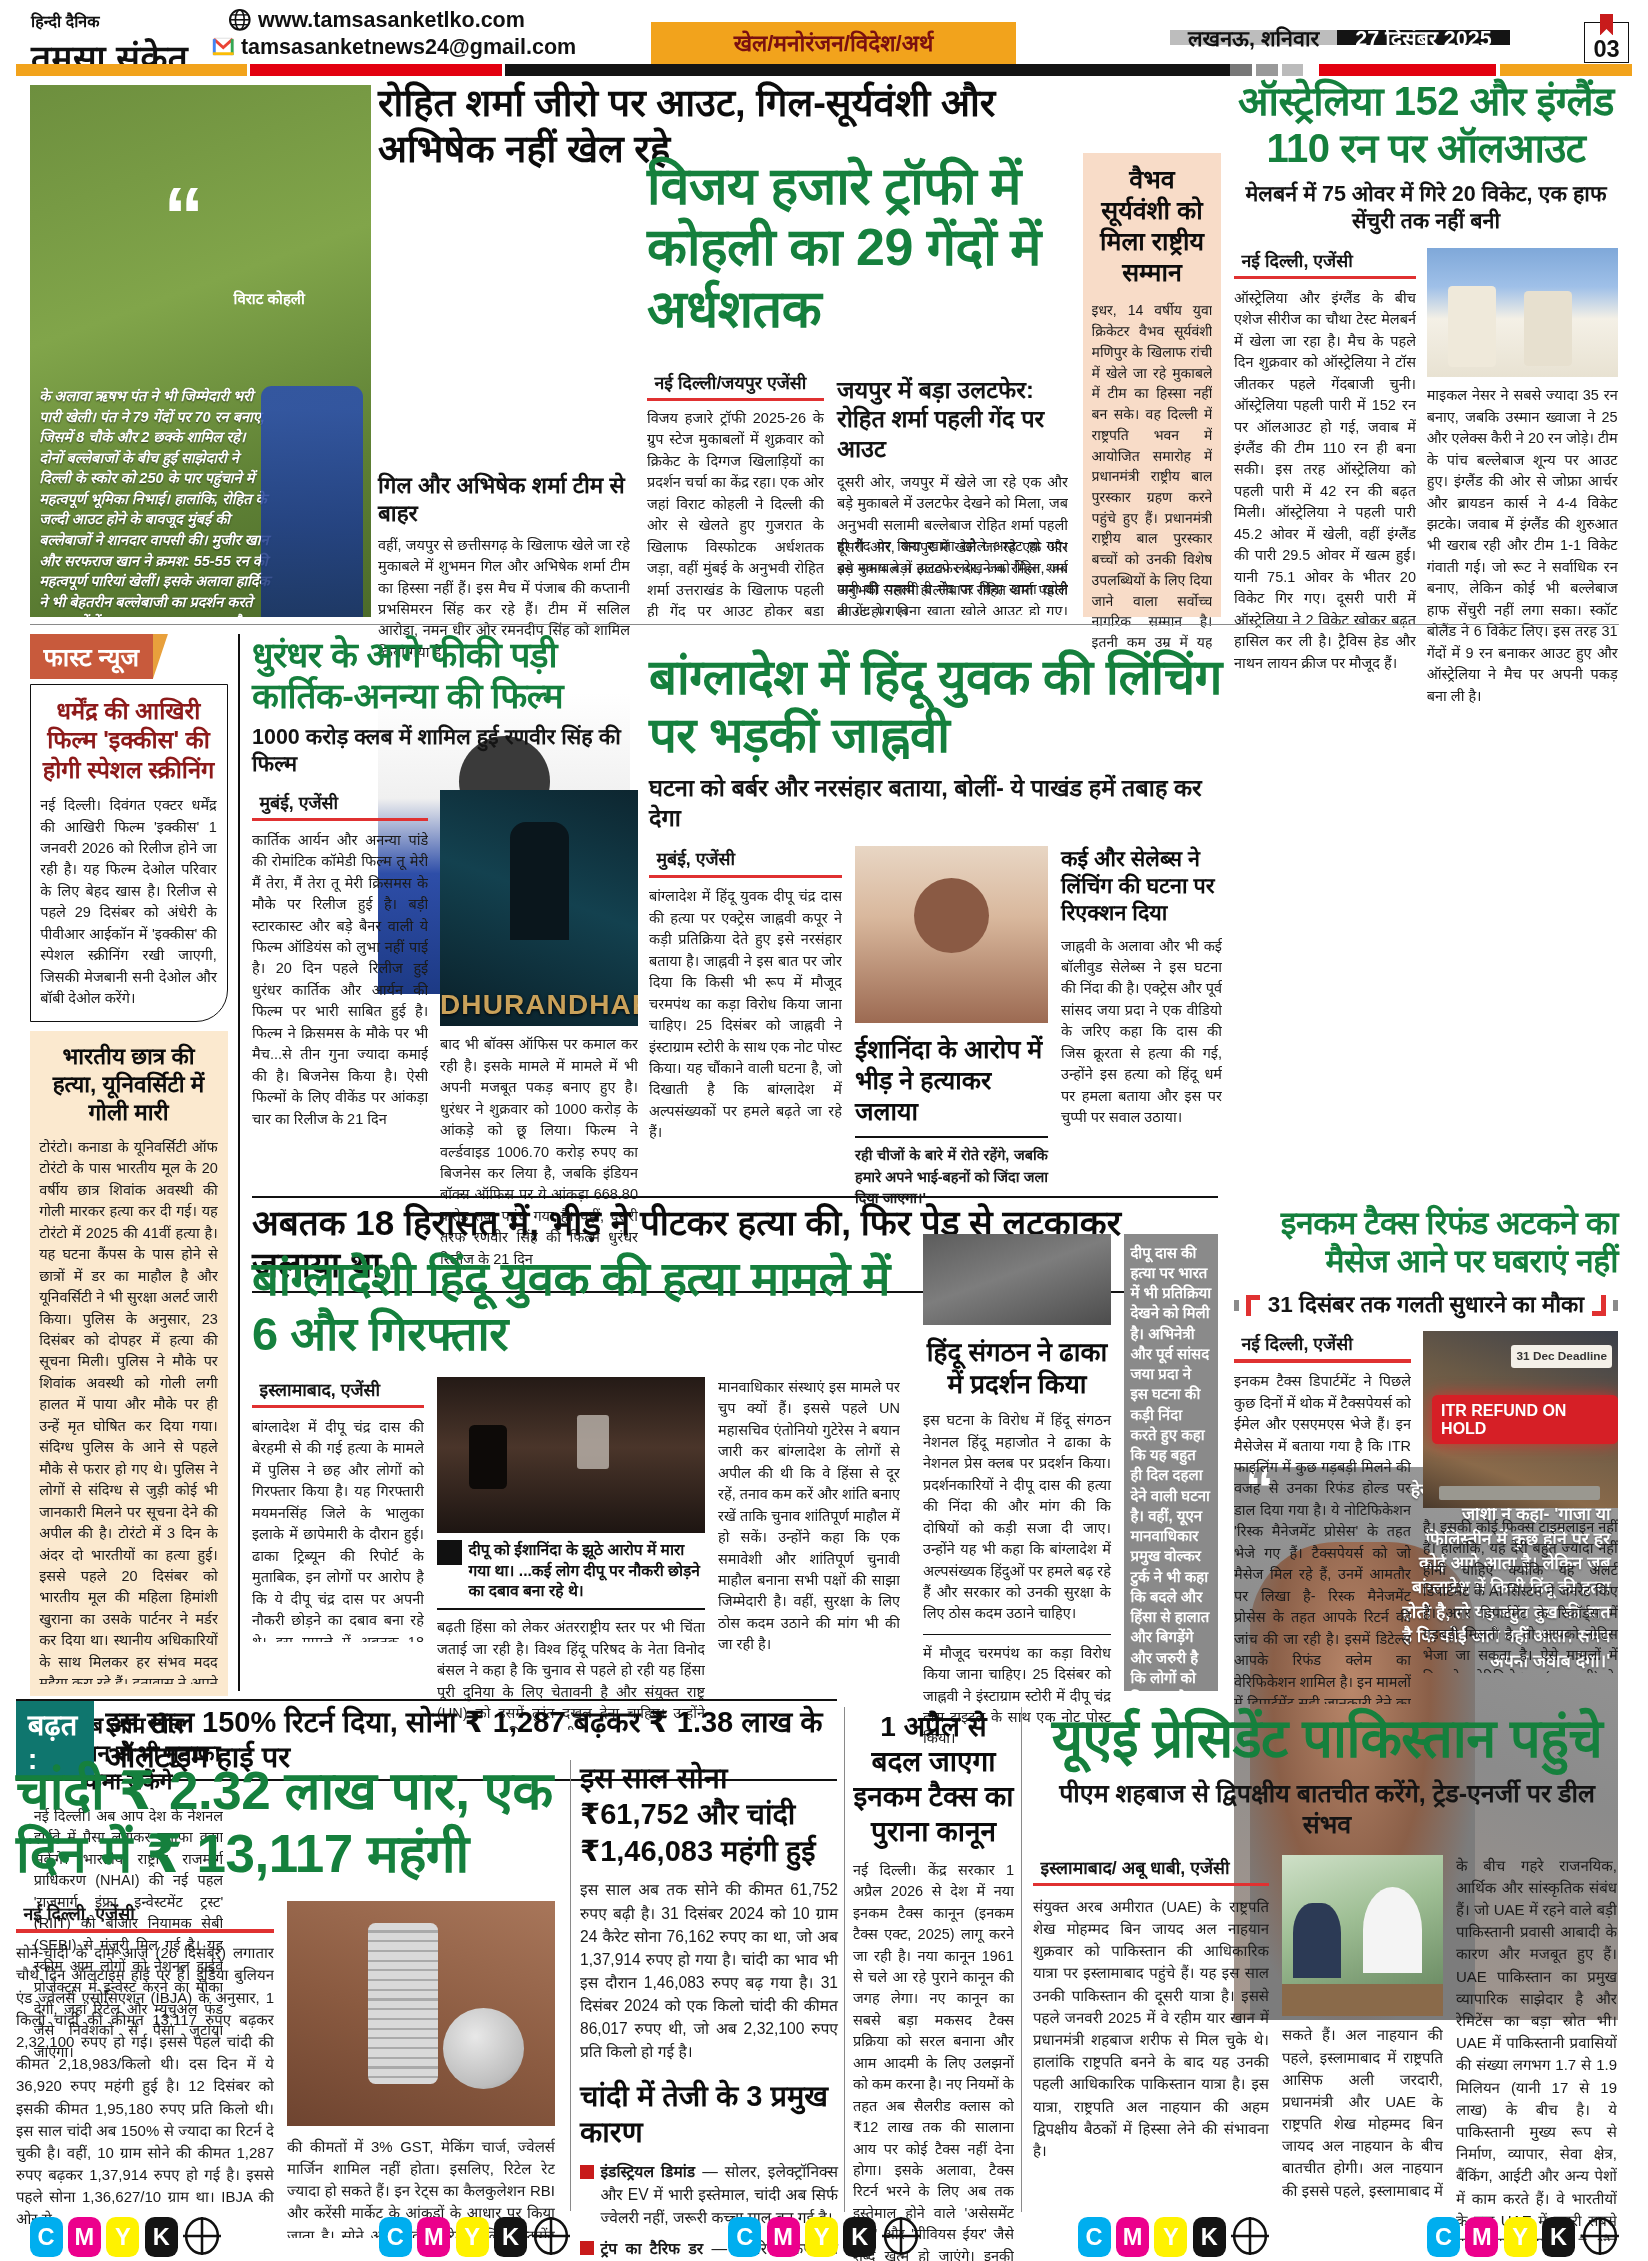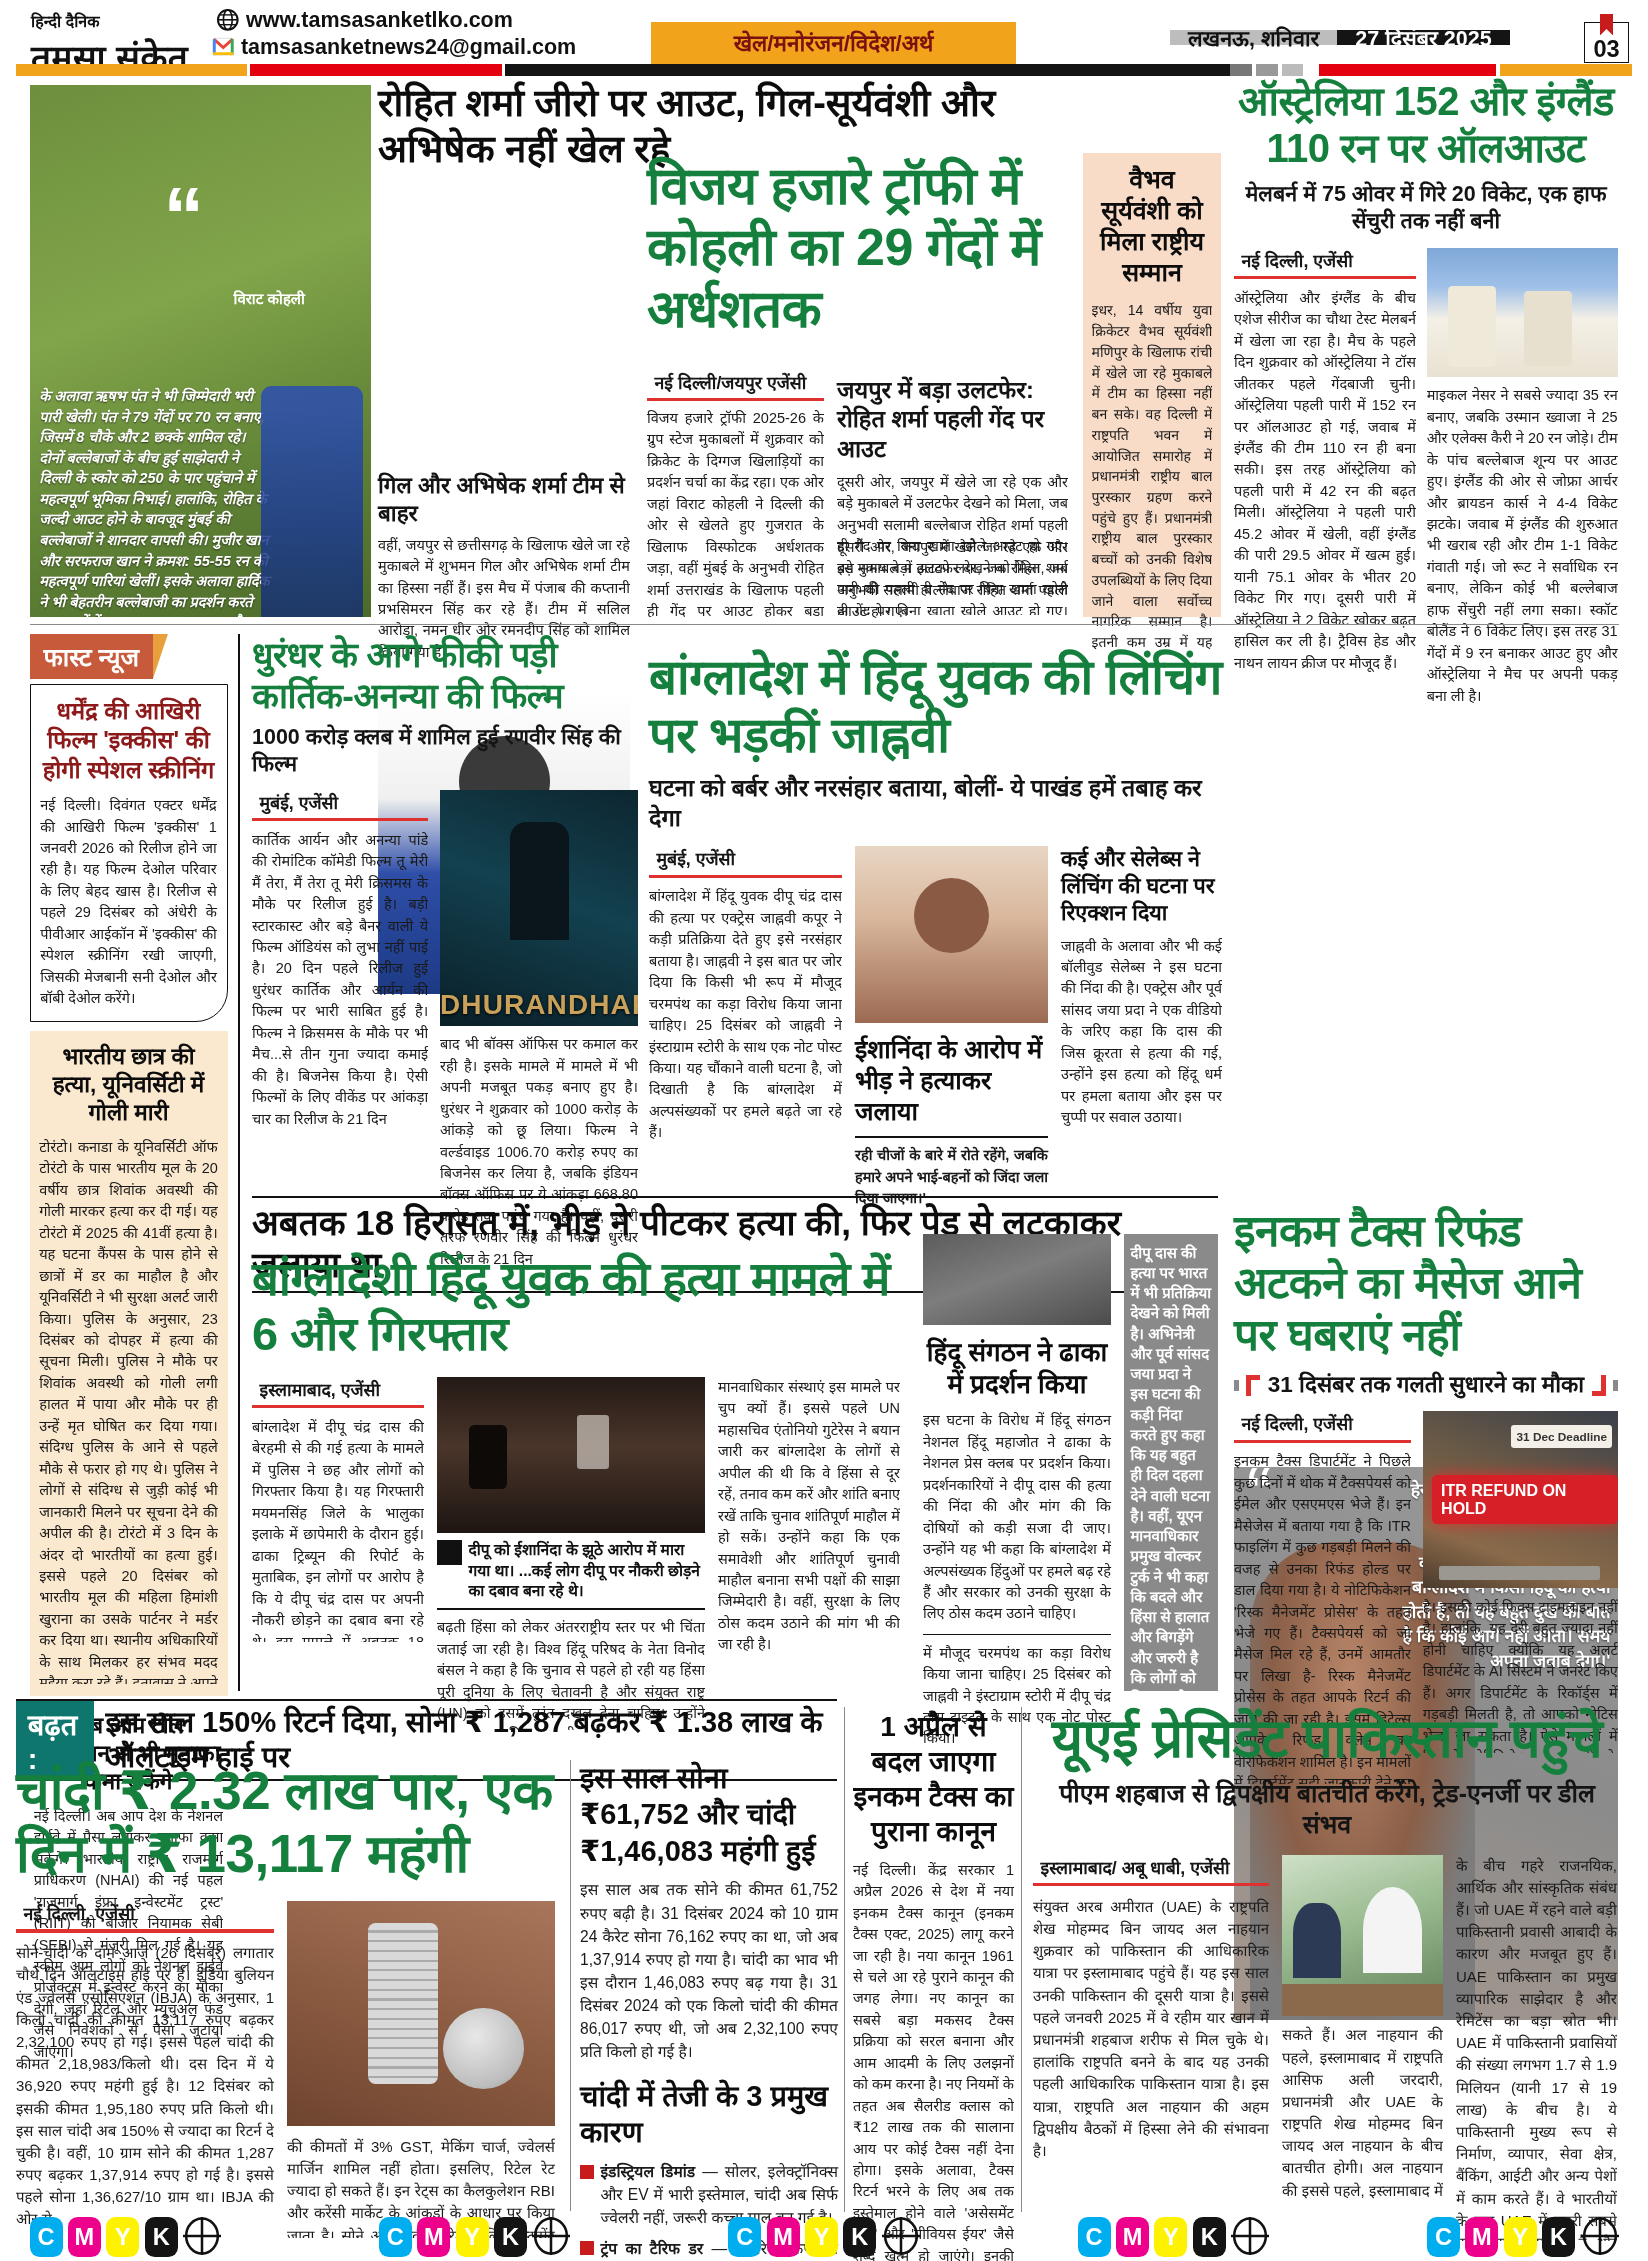--- a/index.html
+++ b/index.html
@@ -29,21 +29,21 @@
 </head>
 <body>
 
 <div id="page">
 
   <div class="abs" style="left:0;top:0;width:1648px;height:63px;">
     <div class="abs" style="left:31px;top:9.7px;">
       <div style="font-weight:800;font-size:16px;">हिन्दी दैनिक</div>
       <div style="font-weight:800;font-size:35px;letter-spacing:0.5px;margin-top:1.1px;">तमसा संकेत</div>
     </div>
-    <div class="abs" style="left:216px;top:7.5px;display:flex;align-items:center;gap:6.4px;">
+    <div class="abs" style="left:228px;top:7.5px;display:flex;align-items:center;gap:6.4px;">
       <span style="display:inline-block;">
         <svg width="23.6" height="23.6" viewBox="0 0 24 24">
             <circle cx="12" cy="12" r="10" fill="none" stroke="#111" stroke-width="2"></circle>
             <ellipse cx="12" cy="12" rx="4.5" ry="10" fill="none" stroke="#111" stroke-width="1.6"></ellipse>
             <line x1="2" y1="12" x2="22" y2="12" stroke="#111" stroke-width="1.6"></line>
             <line x1="3.5" y1="7" x2="20.5" y2="7" stroke="#111" stroke-width="1.4"></line>
             <line x1="3.5" y1="17" x2="20.5" y2="17" stroke="#111" stroke-width="1.4"></line>
           </svg>
       </span>
       <span style="font-weight:800;font-size:21.5px;">www.tamsasanketlko.com</span>
@@ -268,21 +268,21 @@
     <div class="body-txt" style="margin-top:9.7px;">इस घटना के विरोध में हिंदू संगठन नेशनल हिंदू महाजोत ने ढाका के नेशनल प्रेस क्लब पर प्रदर्शन किया। प्रदर्शनकारियों ने दीपू दास की हत्या की निंदा की और मांग की कि दोषियों को कड़ी सजा दी जाए। उन्होंने यह भी कहा कि बांग्लादेश में अल्पसंख्यक हिंदुओं पर हमले बढ़ रहे हैं और सरकार को उनकी सुरक्षा के लिए ठोस कदम उठाने चाहिए।</div>
     <div class="hline" style="position:static;display:block;background:#111;height:1.6px;margin-top:8.6px;"></div>
     <div class="body-txt" style="margin-top:7.5px;">में मौजूद चरमपंथ का कड़ा विरोध किया जाना चाहिए। 25 दिसंबर को जाह्नवी ने इंस्टाग्राम स्टोरी में दीपू चंद्र दास टाइटल के साथ एक नोट पोस्ट किया।</div>
   </div>
 
   <div class="abs" style="left:1124px;top:1234px;width:94px;height:457px;background:#8a8a8a;padding:8.6px 6.4px;">
     <div style="color:#fff;font-weight:700;font-size:15px;line-height:1.35;">दीपू दास की हत्या पर भारत में भी प्रतिक्रिया देखने को मिली है। अभिनेत्री और पूर्व सांसद जया प्रदा ने इस घटना की कड़ी निंदा करते हुए कहा कि यह बहुत ही दिल दहला देने वाली घटना है। वहीं, यूएन मानवाधिकार प्रमुख वोल्कर टुर्क ने भी कहा कि बदले और हिंसा से हालात और बिगड़ेंगे और जरुरी है कि लोगों को बिना डर के अपनी बात रखने और सार्वजनिक जीवन में हिस्सा लेने का मौका मिले।</div>
   </div>
 
   <div class="abs" style="left:1234px;top:1205px;width:384px;">
-    <div class="h-xxl" style="font-size:44px;">इनकम टैक्स रिफंड अटकने का मैसेज आने पर घबराएं नहीं</div>
+    <div class="h-xxl" style="font-size:32px;text-align:right;">इनकम टैक्स रिफंड अटकने का मैसेज आने पर घबराएं नहीं</div>
     <div style="display:flex;align-items:center;gap:7.5px;margin-top:10.7px;">
       <span style="flex:1;height:10.7px;background:#8a8a8a;"></span>
       <span style="border-left:5.4px solid #e03131;border-top:5.4px solid #e03131;width:14px;height:21.5px;display:inline-block;"></span>
       <span class="subhead" style="font-size:22.5px;white-space:nowrap;">31 दिसंबर तक गलती सुधारने का मौका</span>
       <span style="border-right:5.4px solid #e03131;border-bottom:5.4px solid #e03131;width:14px;height:21.5px;display:inline-block;"></span>
       <span style="flex:1;height:10.7px;background:#8a8a8a;"></span>
     </div>
     <div style="display:flex;gap:11.8px;margin-top:11.8px;">
       <div style="width:177px;">
         <div class="byline-row">

